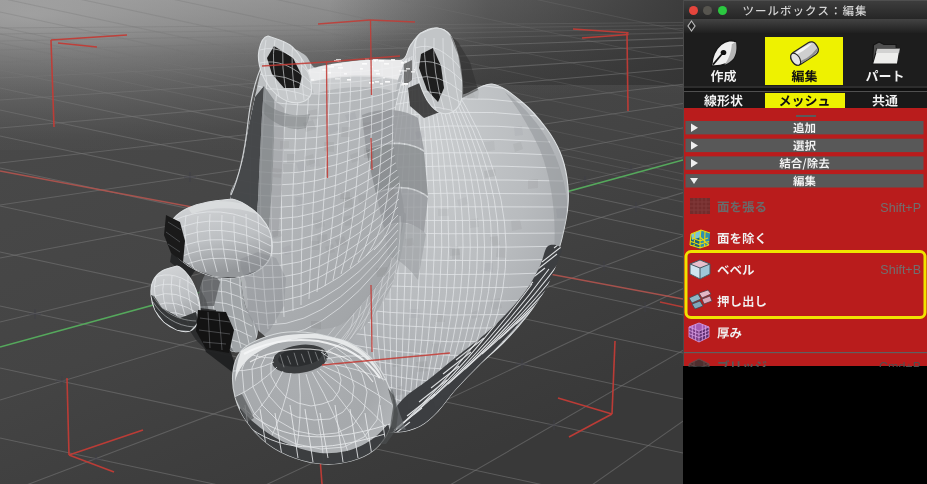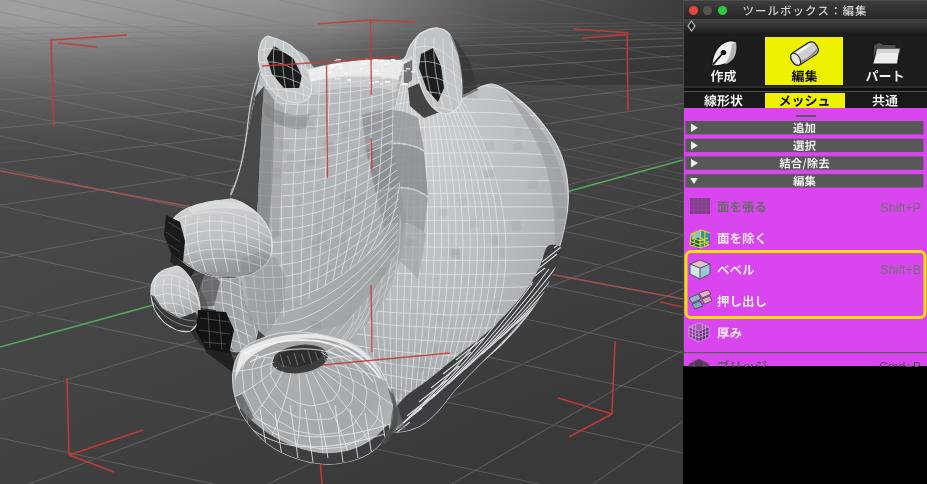--- a/index.html
+++ b/index.html
@@ -5,21 +5,21 @@
 .stage{position:relative;width:927px;height:484px}
 .vp{position:absolute;left:0;top:0;width:683px;height:484px}
 .panel{position:absolute;left:683px;top:0;width:244px;height:366px;background:#2d2d2d;border-left:1px solid #4a4a4a}
 .tbar{position:absolute;left:0;top:0;width:244px;height:19px;background:linear-gradient(#3d3d3d,#262626);border-top:1px solid #4f4f4f}
 .tl{position:absolute;top:5px;width:9px;height:9px;border-radius:50%}
 .strip{position:absolute;left:0;top:19px;width:244px;height:14px;background:linear-gradient(#434343,#1f1f1f)}
 .icons{position:absolute;left:0;top:33px;width:244px;height:53px;background:#1d1d1d}
 .ysel{position:absolute;left:81px;top:4px;width:78px;height:48px;background:#eef200}
 .tabs{position:absolute;left:0;top:91px;width:244px;height:17px;background:#191919;border-top:1px solid #505050;box-shadow:0 -3px 0 #101010}
 .ytab{position:absolute;left:81px;top:1px;width:80px;height:16px;background:#eef200}
-.content{position:absolute;left:0;top:108px;width:244px;height:258px;background:#d946ef}
+.content{position:absolute;left:0;top:108px;width:244px;height:258px;background:#b91c1c}
 </style></head>
 <body>
 <div class="stage">
 <div class="vp"><svg width="683" height="484" viewBox="0 0 683 484">
         <defs>
 <linearGradient id="gnd" x1="0" y1="0" x2="0.6" y2="1">
  <stop offset="0" stop-color="#4b4b4b"></stop>
             <stop offset="0.6" stop-color="#444444"></stop>
             <stop offset="1" stop-color="#393939"></stop>
 </linearGradient>

